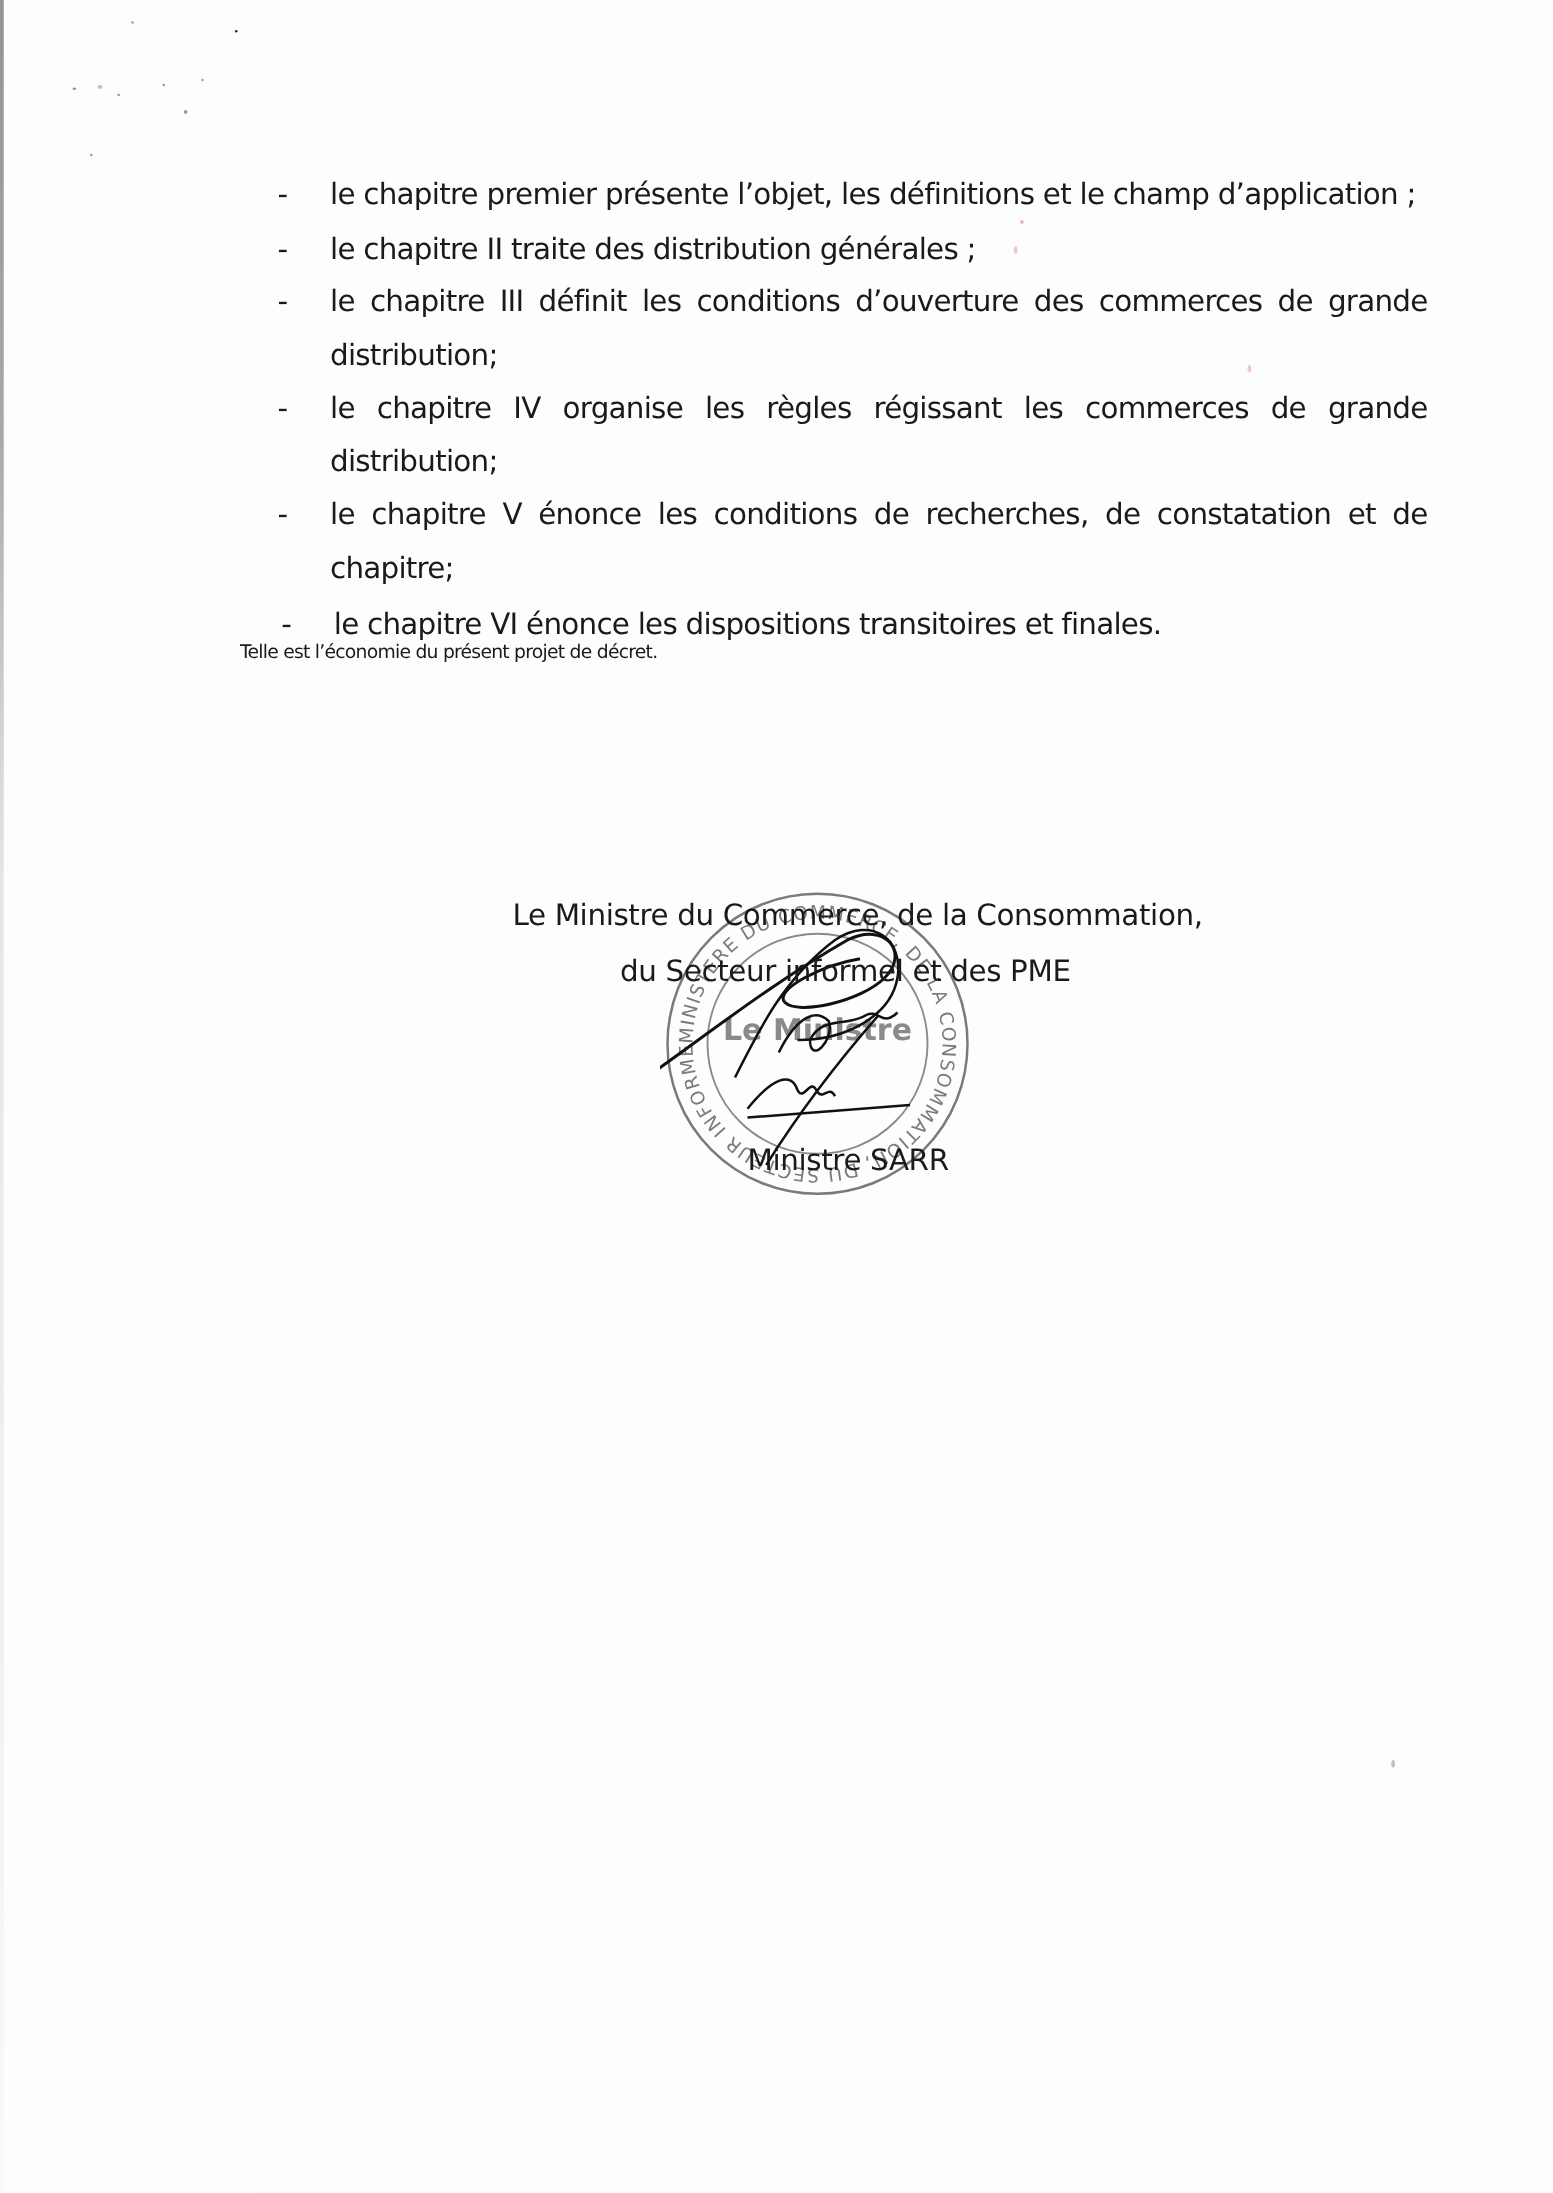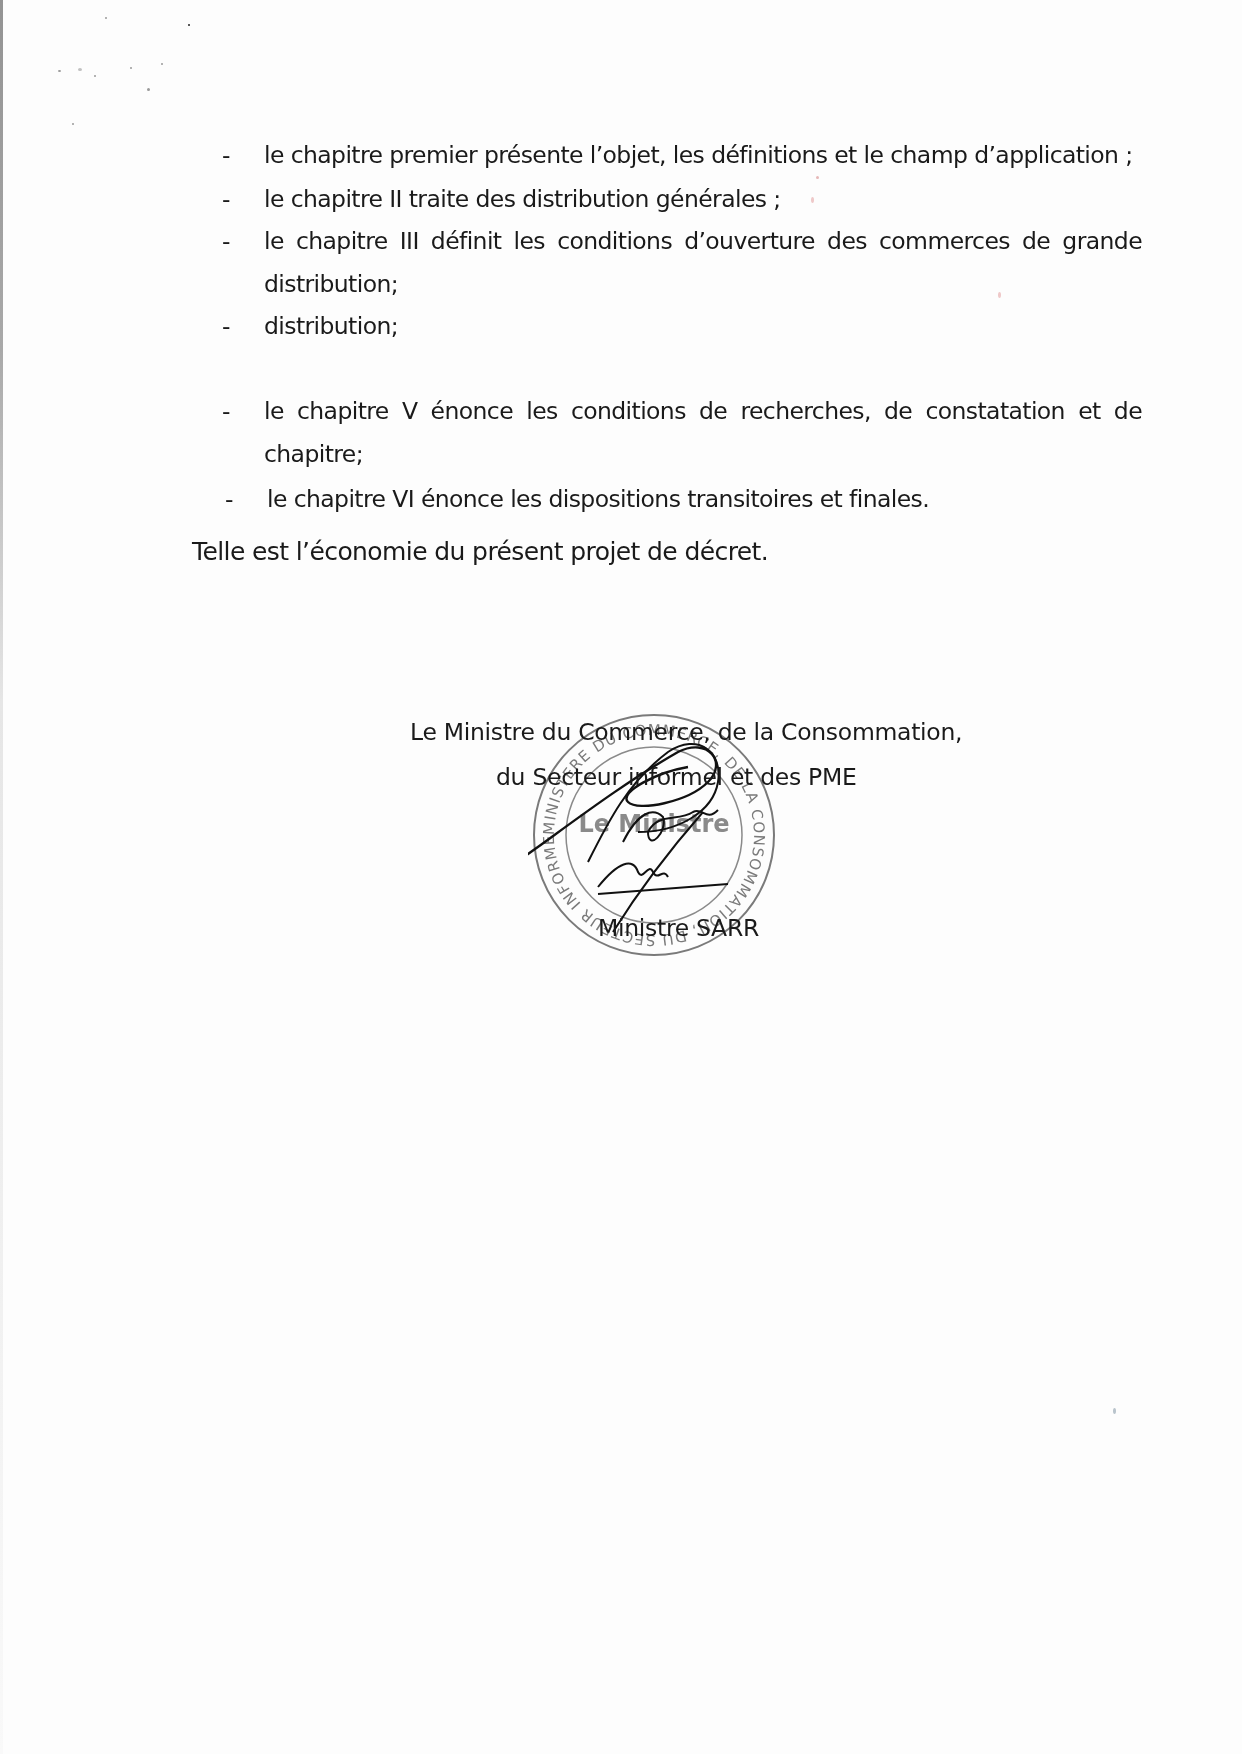--- a/index.html
+++ b/index.html
@@ -55,22 +55,22 @@
       text-align-last: left;
     }
     .item.wrap .line1 {
       display: block;
       text-align: justify;
       text-align-last: justify;
     }
     .conclusion {
       position: absolute;
       left: 192px;
-      top: 537px;
-      font-size: 25px;
+      top: 512px;
+      font-size: 15px;
       letter-spacing: -0.6px;
     }
     .signature-block {
       position: absolute;
       left: 380px;
       top: 708px;
       width: 600px;
       text-align: center;
       font-size: 23.5px;
       line-height: 48px;
@@ -124,20 +124,21 @@
     <div class="item wrap" style="top:220px;">
       <span class="dash">-</span>
       <span class="text">
         <span class="line1">le chapitre III définit les conditions d’ouverture des commerces de grande</span>
         <span class="line2">distribution;</span>
       </span>
     </div>
     <div class="item wrap" style="top:305px;">
       <span class="dash">-</span>
       <span class="text">
+        <span class="line1">le chapitre IV organise les règles régissant les commerces de grande</span>
         <span class="line2">distribution;</span>
       </span>
     </div>
     <div class="item wrap" style="top:390px;">
       <span class="dash">-</span>
       <span class="text">
         <span class="line1">le chapitre V énonce les conditions de recherches, de constatation et de</span>
         <span class="line2">chapitre;</span>
       </span>
     </div>

